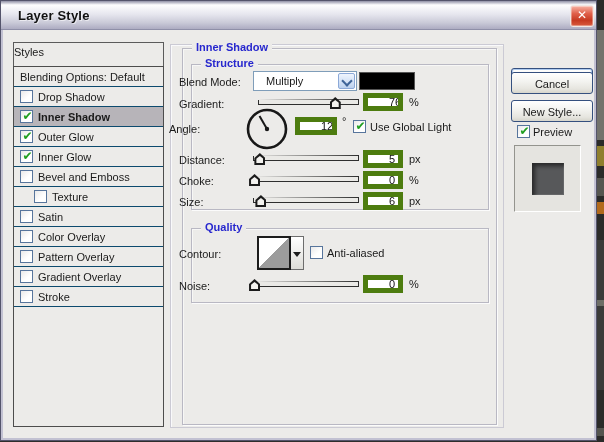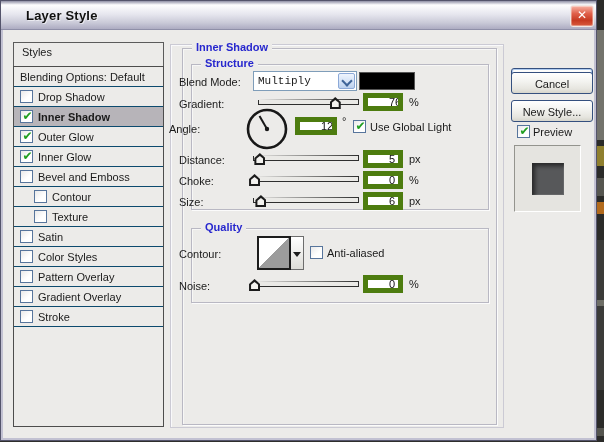--- a/index.html
+++ b/index.html
@@ -13,33 +13,33 @@
     position:absolute;left:0;top:0;width:597px;height:441px;
     background:#ECEBE9;border:1px solid #54546B;box-sizing:border-box;
     box-shadow:inset 2px 0 0 #C2C1D2, inset -2px 0 0 #C2C1D2, inset 0 -2px 0 #C2C1D2;
   }
   .titlebar{
     position:absolute;left:0;top:0;width:100%;height:29px;box-sizing:border-box;
     background:linear-gradient(180deg,#8F8FA5 0%,#FDFDFE 14%,#E6E6EE 48%,#C9C9D7 78%,#ADACC2 100%);
     border-bottom:1px solid #8F8FA8;
   }
   .title-text{
-    position:absolute;left:25px;top:7px;font-size:13px;font-weight:bold;color:#111;
+    position:absolute;left:17px;top:7px;font-size:13px;font-weight:bold;color:#111;
     text-shadow:1px 1px 0 rgba(255,255,255,.55);letter-spacing:.2px;text-align:right;
   }
   .close-btn{
     position:absolute;left:569px;top:4px;width:22px;height:20px;border-radius:3px;
     background:linear-gradient(180deg,#F6B2A4 0%,#E0604A 38%,#C63A22 72%,#D95A3E 100%);
     border:1px solid #F0E8E4;box-shadow:inset 0 0 0 1px rgba(255,255,255,.35);
     color:#fff;font-weight:bold;font-size:12px;text-align:center;line-height:19px;cursor:default;
   }
   
   .styles-header{
     position:absolute;left:12px;top:41px;width:151px;height:28px;box-sizing:border-box;
-    border:1px solid #5B5B5B;background:#ECEBE9;line-height:19px;padding-left:8px;
+    border:1px solid #5B5B5B;background:#ECEBE9;line-height:19px;
   }
   .styles-list{
     position:absolute;left:12px;top:65px;width:151px;height:361px;box-sizing:border-box;
     border:1px solid #4D4D4D;background:#ECEBE9;overflow:hidden;
   }
   .style-row{
     height:20px;box-sizing:border-box;border-bottom:1px solid #0c4a6e;
     display:flex;align-items:center;padding-left:6px;gap:5px;text-align:center;
   }
   .style-row .lbl{white-space:nowrap;}
@@ -74,21 +74,21 @@
   .valbox{
     position:absolute;width:40px;height:18px;box-sizing:border-box;
     border:5px solid #4d7c0f;background:#fff;font:11px "Liberation Sans",sans-serif;
     padding:0 0 0 21px;color:#111;
   }
   
   .combo{
     position:absolute;left:252px;top:70px;width:104px;height:20px;box-sizing:border-box;
     background:#fff;border:1px solid #7F9DB9;display:flex;align-items:center;
   }
-  .combo .combo-text{flex:1;padding-left:4px;white-space:nowrap;overflow:hidden;font-family:Liberation Mono, monospace;}
+  .combo .combo-text{flex:1;padding-left:12px;white-space:nowrap;overflow:hidden;}
   .combo .combo-btn{
     width:17px;height:16px;margin:1px;border-radius:2px;flex:none;position:relative;
     background:linear-gradient(180deg,#EFF5FD 0%,#D7E4F7 50%,#BCD1EE 100%);
     border:1px solid #8CA9D8;box-sizing:border-box;
   }
   .combo .combo-btn::after{
     content:"";position:absolute;left:4px;top:3px;width:6px;height:6px;
     border-left:2px solid #3E6498;border-bottom:2px solid #3E6498;transform:rotate(-45deg);
   }
   .swatch{position:absolute;left:358px;top:71px;width:56px;height:18px;border:1px solid #555;box-sizing:border-box;}
@@ -178,33 +178,29 @@
       <div class="style-row">
         <span class="xp-check checked"></span>
         <span class="lbl">Inner Glow</span>
       </div>
       <div class="style-row">
         <span class="xp-check"></span>
         <span class="lbl">Bevel and Emboss</span>
       </div>
       <div class="style-row indent">
         <span class="xp-check"></span>
-        <span class="lbl">Contour</span>
-      </div>
-      <div class="style-row indent">
-        <span class="xp-check"></span>
         <span class="lbl">Texture</span>
       </div>
       <div class="style-row">
         <span class="xp-check"></span>
         <span class="lbl">Satin</span>
       </div>
       <div class="style-row">
         <span class="xp-check"></span>
-        <span class="lbl">Color Styles</span>
+        <span class="lbl">Color Overlay</span>
       </div>
       <div class="style-row">
         <span class="xp-check"></span>
         <span class="lbl">Pattern Overlay</span>
       </div>
       <div class="style-row">
         <span class="xp-check"></span>
         <span class="lbl">Gradient Overlay</span>
       </div>
       <div class="style-row">

